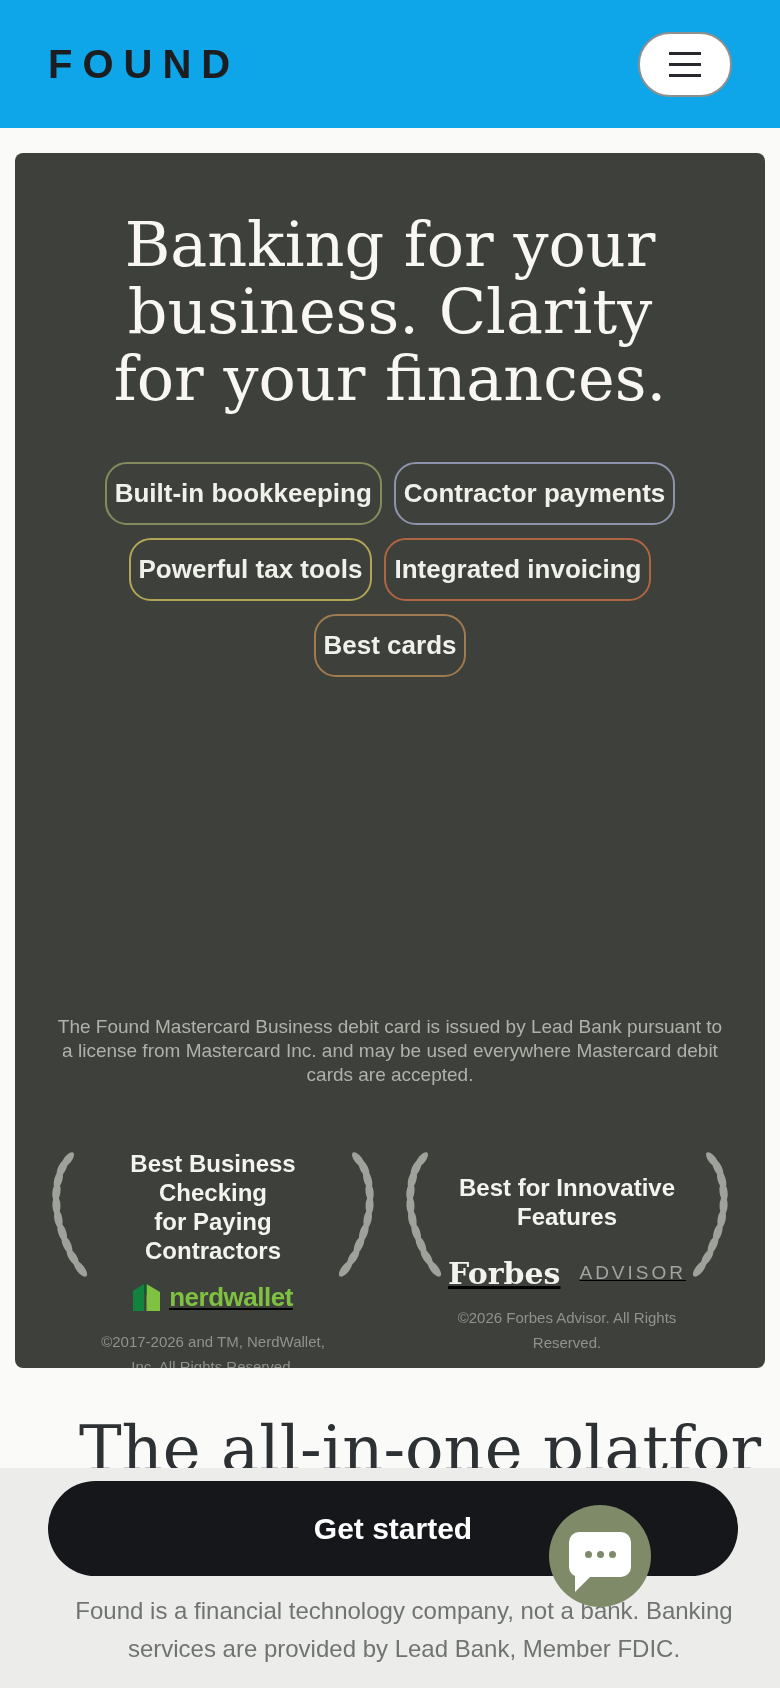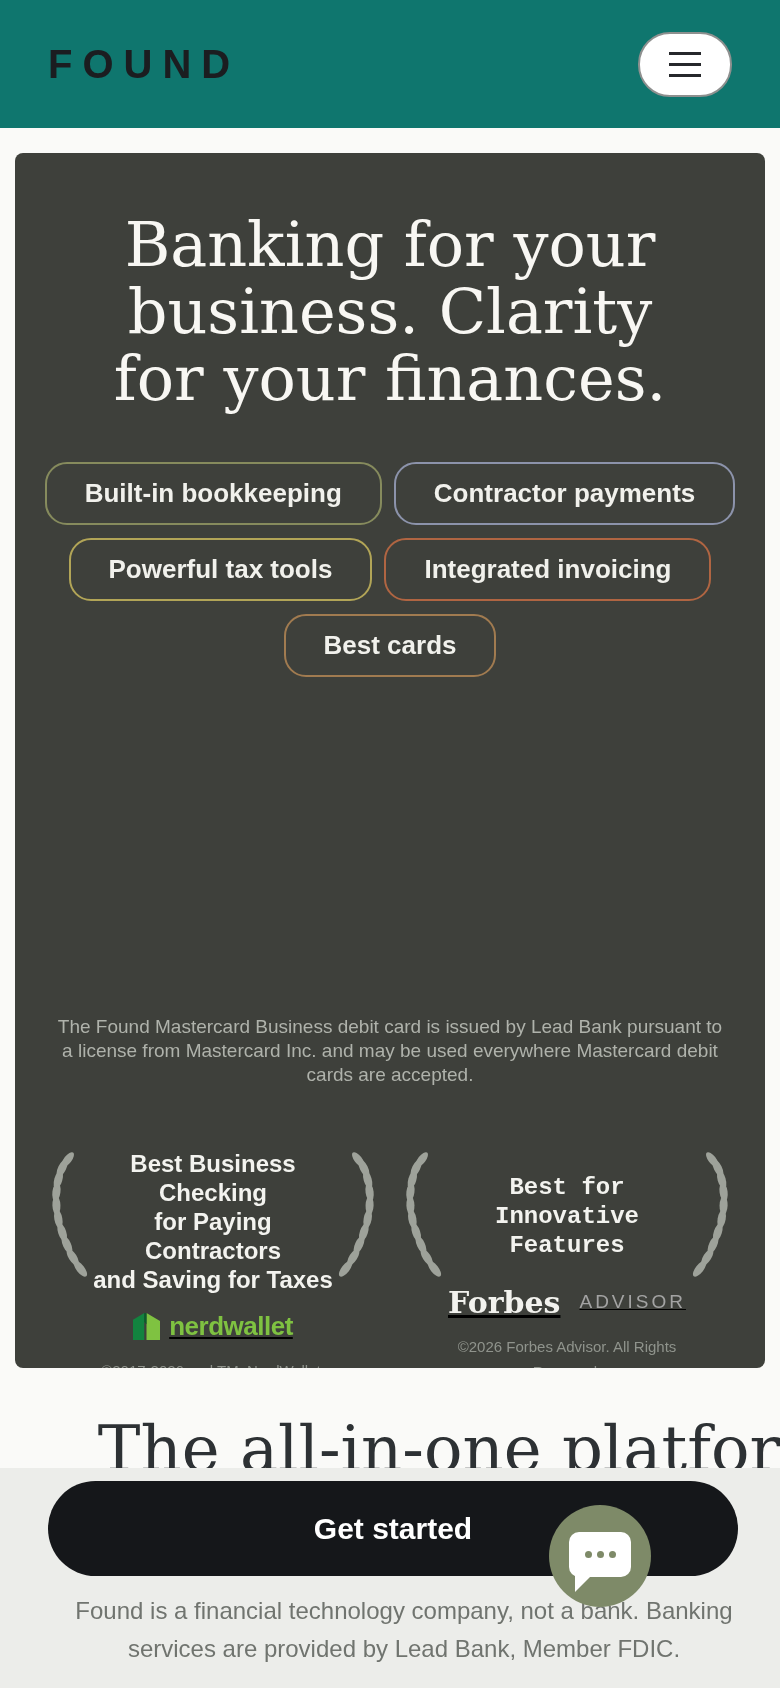--- a/index.html
+++ b/index.html
@@ -4,21 +4,21 @@
 <style>
   * { margin:0; padding:0; box-sizing:border-box; }
   html,body { background:#e8e8e8; }
   .page {
     position:relative; width:780px; height:1688px; margin:0 auto;
     background:#FAFAF8; overflow:hidden;
     font-family:"Liberation Sans", sans-serif;
   }
   
   .header {
-    position:relative; height:128px; background:#0f766e;
+    position:relative; height:128px; background:#0ea5e9;
     display:flex; align-items:center; padding:0 48px;
   }
   .logo {
     font-family:"Liberation Sans", sans-serif;
     font-size:40px; font-weight:700; letter-spacing:10px; color:#1B1D20;
     cursor:pointer;
   }
   .menu-btn {
     margin-left:auto; width:94px; height:65px; background:#FFFFFF;
     border:2px solid #8E908F; border-radius:32px;
@@ -35,45 +35,45 @@
   .hero-heading {
     font-family:"DejaVu Serif", serif; font-weight:500;
     font-size:62px; line-height:67px; color:#F8F7F3;
   }
   .hero-heading span { display:block; }
   .pills { margin-top:50px; display:flex; flex-direction:column; gap:13px; align-items:center; }
   .pill-row { display:flex; gap:12px; justify-content:center; }
   .pill {
     height:63px; border:2px solid #0ea5e9; border-radius:22px;
     background:transparent; display:flex; align-items:center;
-    padding:0 38px; font-size:26px; font-weight:700; color:#F1F1EC;
+    padding:0 8px; font-size:26px; font-weight:700; color:#F1F1EC;
     font-family:"Liberation Sans", sans-serif; cursor:pointer; white-space:nowrap;
   }
   .legal {
     margin:338px auto 0; max-width:668px;
     font-size:19px; line-height:24px; color:#AFB2AB;
   }
   
   .awards { margin-top:62px; display:flex; justify-content:center; gap:18px; }
   .badge { position:relative; width:336px; padding:0 46px; }
   .badge-title { font-size:24px; line-height:29px; font-weight:700; color:#F3F3EF; }
   .badge-title span { display:block; }
-  .badge.right .badge-title { padding-top:24px;font-family:Liberation Mono, monospace; }
+  .badge.right .badge-title { padding-top:24px; }
   .laurel { position:absolute; top:2px; width:46px; height:128px; }
   .laurel.left-side { left:-2px; }
   .laurel.right-side { right:-2px; transform:scaleX(-1); }
   .logo-row { margin-top:16px; height:32px; display:flex; justify-content:center; align-items:center; gap:9px;text-decoration:underline; }
   .nw-text { font-size:26px; font-weight:700; color:#7FC241; letter-spacing:-0.5px; }
   .forbes-serif { font-family:"DejaVu Serif", serif; font-weight:700; font-size:30px; color:#F2F2EE; }
   .forbes-advisor { font-size:19px; letter-spacing:3px; color:#a3a3a3; margin-left:10px; }
   .badge.right .logo-row { margin-top:26px; }
   .copyright { margin:16px auto 0; font-size:15px; line-height:25px; color:#8F938C; max-width:310px; }
   
   .next-heading {
-    margin-top:44px; padding-left:60px; text-align:right;
+    margin-top:44px; padding-left:60px; text-align:center;
     font-family:"DejaVu Serif", serif; font-size:64px; color:#2D3134;
     white-space:nowrap; font-weight:500;
   }
   
   .bottom-bar {
     position:absolute; left:0; top:1468px; width:780px; height:220px;
     background:#ECEDEA;
   }
   .cta-btn {
     position:absolute; left:48px; top:13px; width:690px; height:95px;
@@ -165,21 +165,20 @@
             <ellipse cx="14" cy="56" rx="10" ry="4.2" transform="rotate(88 14 56)"></ellipse>
             <ellipse cx="14" cy="42" rx="10" ry="4.2" transform="rotate(97 14 42)"></ellipse>
             <ellipse cx="16" cy="29" rx="10" ry="4.2" transform="rotate(106 16 29)"></ellipse>
             <ellipse cx="20" cy="17" rx="10" ry="4.2" transform="rotate(116 20 17)"></ellipse>
             <ellipse cx="26" cy="8" rx="9" ry="4" transform="rotate(127 26 8)"></ellipse>
           </g>
         </svg>
         <div class="badge-title">
           <span>Best Business Checking</span>
           <span>for Paying Contractors</span>
-          <span>and Saving for Taxes</span>
         </div>
         <div class="logo-row">
           <svg width="27" height="27" viewBox="0 0 24 24">
             <polygon points="0,6 10,0 10,24 0,24" fill="#12833F"></polygon>
             <polygon points="12,0 24,7 24,24 12,24" fill="#7FC241"></polygon>
             <polygon points="10,0 12,0 12,10 10,8" fill="#0B5C2C"></polygon>
           </svg>
           <span class="nw-text">nerdwallet</span>
         </div>
         <p class="copyright">©2017-2026 and TM, NerdWallet, Inc. All Rights Reserved.</p>

